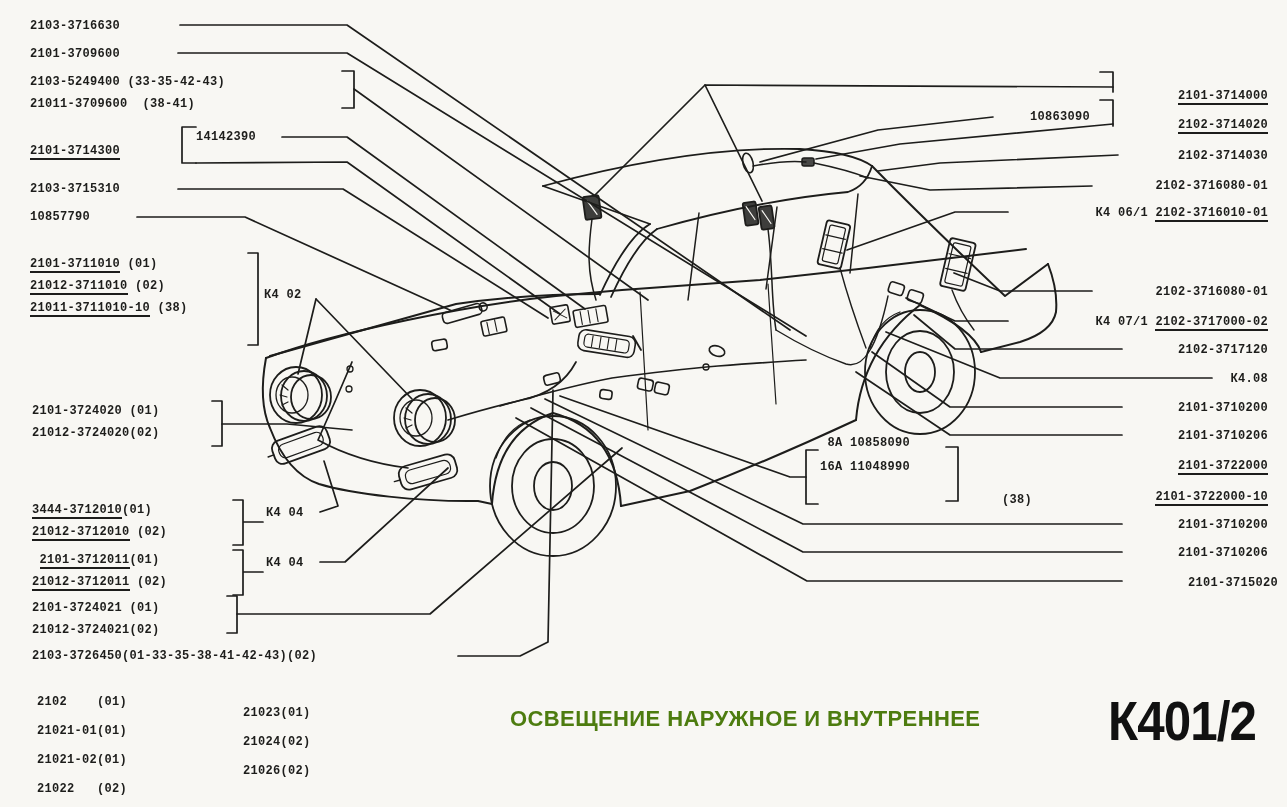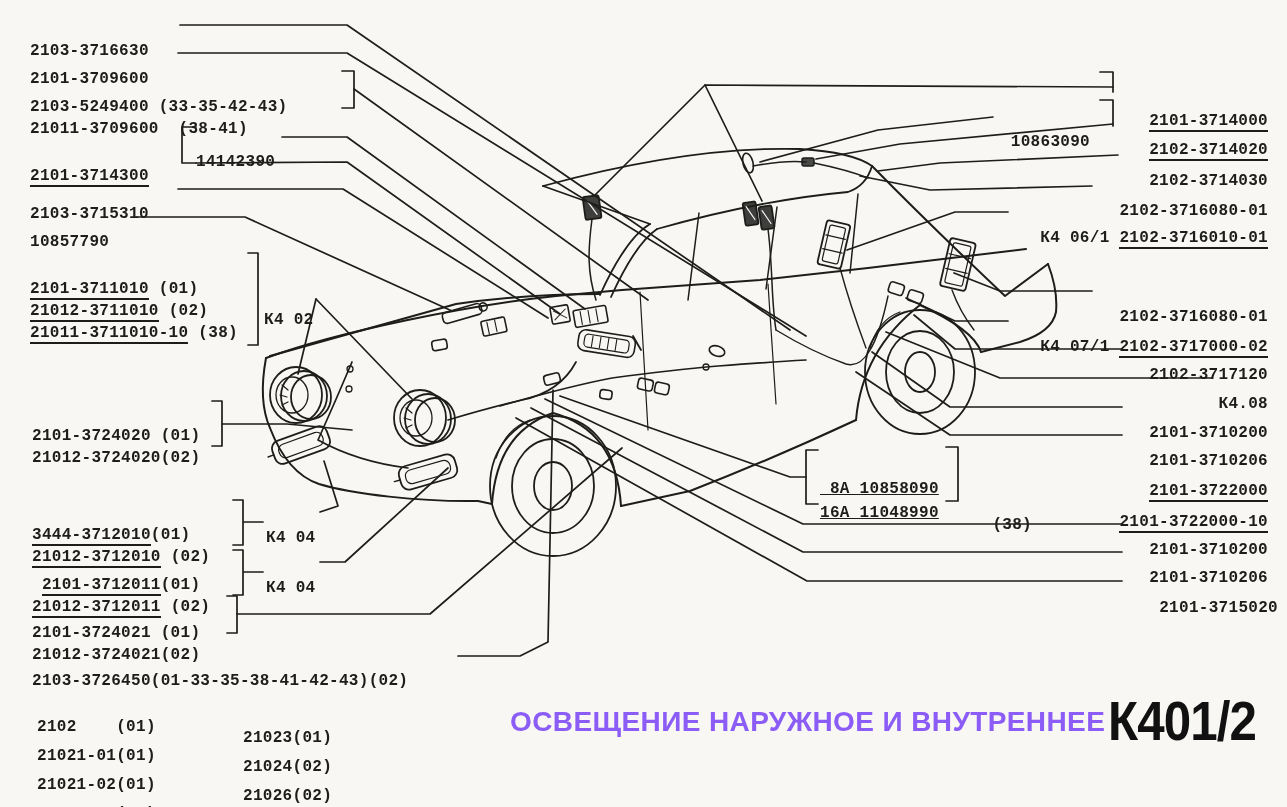--- a/index.html
+++ b/index.html
@@ -4,28 +4,28 @@
 <style>
   html,body{margin:0;padding:0;background:#888;}
   .page{
     position:relative;width:1287px;height:807px;
     background:#f8f7f3;overflow:hidden;
     font-family:"Liberation Mono","DejaVu Sans Mono",monospace;
     color:#1d1d1b;
   }
   .diagram-svg{position:absolute;left:0;top:0;}
   .callout{
-    position:absolute;font-weight:bold;font-size:16px;line-height:22px;
-    white-space:pre;letter-spacing:0.3px;margin-top:25px;
+    position:absolute;font-weight:bold;font-size:12px;line-height:22px;
+    white-space:pre;letter-spacing:0.3px;
   }
   .callout.right{text-align:right;}
   .callout .u{border-bottom:2px solid #1d1d1b;padding-bottom:0px;}
   .title{
     position:absolute;font-family:"Liberation Sans","DejaVu Sans",sans-serif;
-    font-weight:bold;font-size:28px;letter-spacing:0.4px;color:#8b5cf6;
+    font-weight:bold;font-size:22px;letter-spacing:0.4px;color:#4d7c0f;
   }
   .sheet-code{
     position:absolute;font-family:"Liberation Sans","DejaVu Sans",sans-serif;
     font-weight:bold;font-size:56px;color:#111;
     transform:scaleX(0.88);transform-origin:left top;letter-spacing:-1px;
   }
 </style>
 </head>
 <body>
 
@@ -267,19 +267,19 @@
       <div class="callout right" style="top: 339px; right: 19px;"><div><span>2102-3717120</span></div></div>
       <div class="callout right" style="top: 368px; right: 19px;"><div><span>К4.08</span></div></div>
       <div class="callout right" style="top: 397px; right: 19px;"><div><span>2101-3710200</span></div></div>
       <div class="callout right" style="top: 425px; right: 19px;"><div><span>2101-3710206</span></div></div>
       <div class="callout right" style="top: 455px; right: 19px;"><div><span class="u">2101-3722000</span></div></div>
       <div class="callout right" style="top: 486px; right: 19px;"><div><span class="u">2101-3722000-10</span></div></div>
       <div class="callout right" style="top: 489px; right: 255px;"><div><span>(38)</span></div></div>
       <div class="callout right" style="top: 514px; right: 19px;"><div><span>2101-3710200</span></div></div>
       <div class="callout right" style="top: 542px; right: 19px;"><div><span>2101-3710206</span></div></div>
       <div class="callout right" style="top: 572px; right: 9px;"><div><span>2101-3715020</span></div></div>
-      <div class="callout" style="top: 452px; left: 820px; line-height: 24px; text-decoration: underline;"><div><span> 8А 10858090</span></div><div><span>16А 11048990</span></div></div>
+      <div class="callout" style="top: 431px; left: 820px; line-height: 24px;"><div><span> 8А 10858090</span></div><div><span>16А 11048990</span></div></div>
     </div>
 
   <div class="title" style="left:510px;top:706px;">ОСВЕЩЕНИЕ НАРУЖНОЕ И ВНУТРЕННЕЕ</div>
 
   <div class="sheet-code" style="left:1108px;top:688px;">К401/2</div>
 </div>
 
 </body></html>

